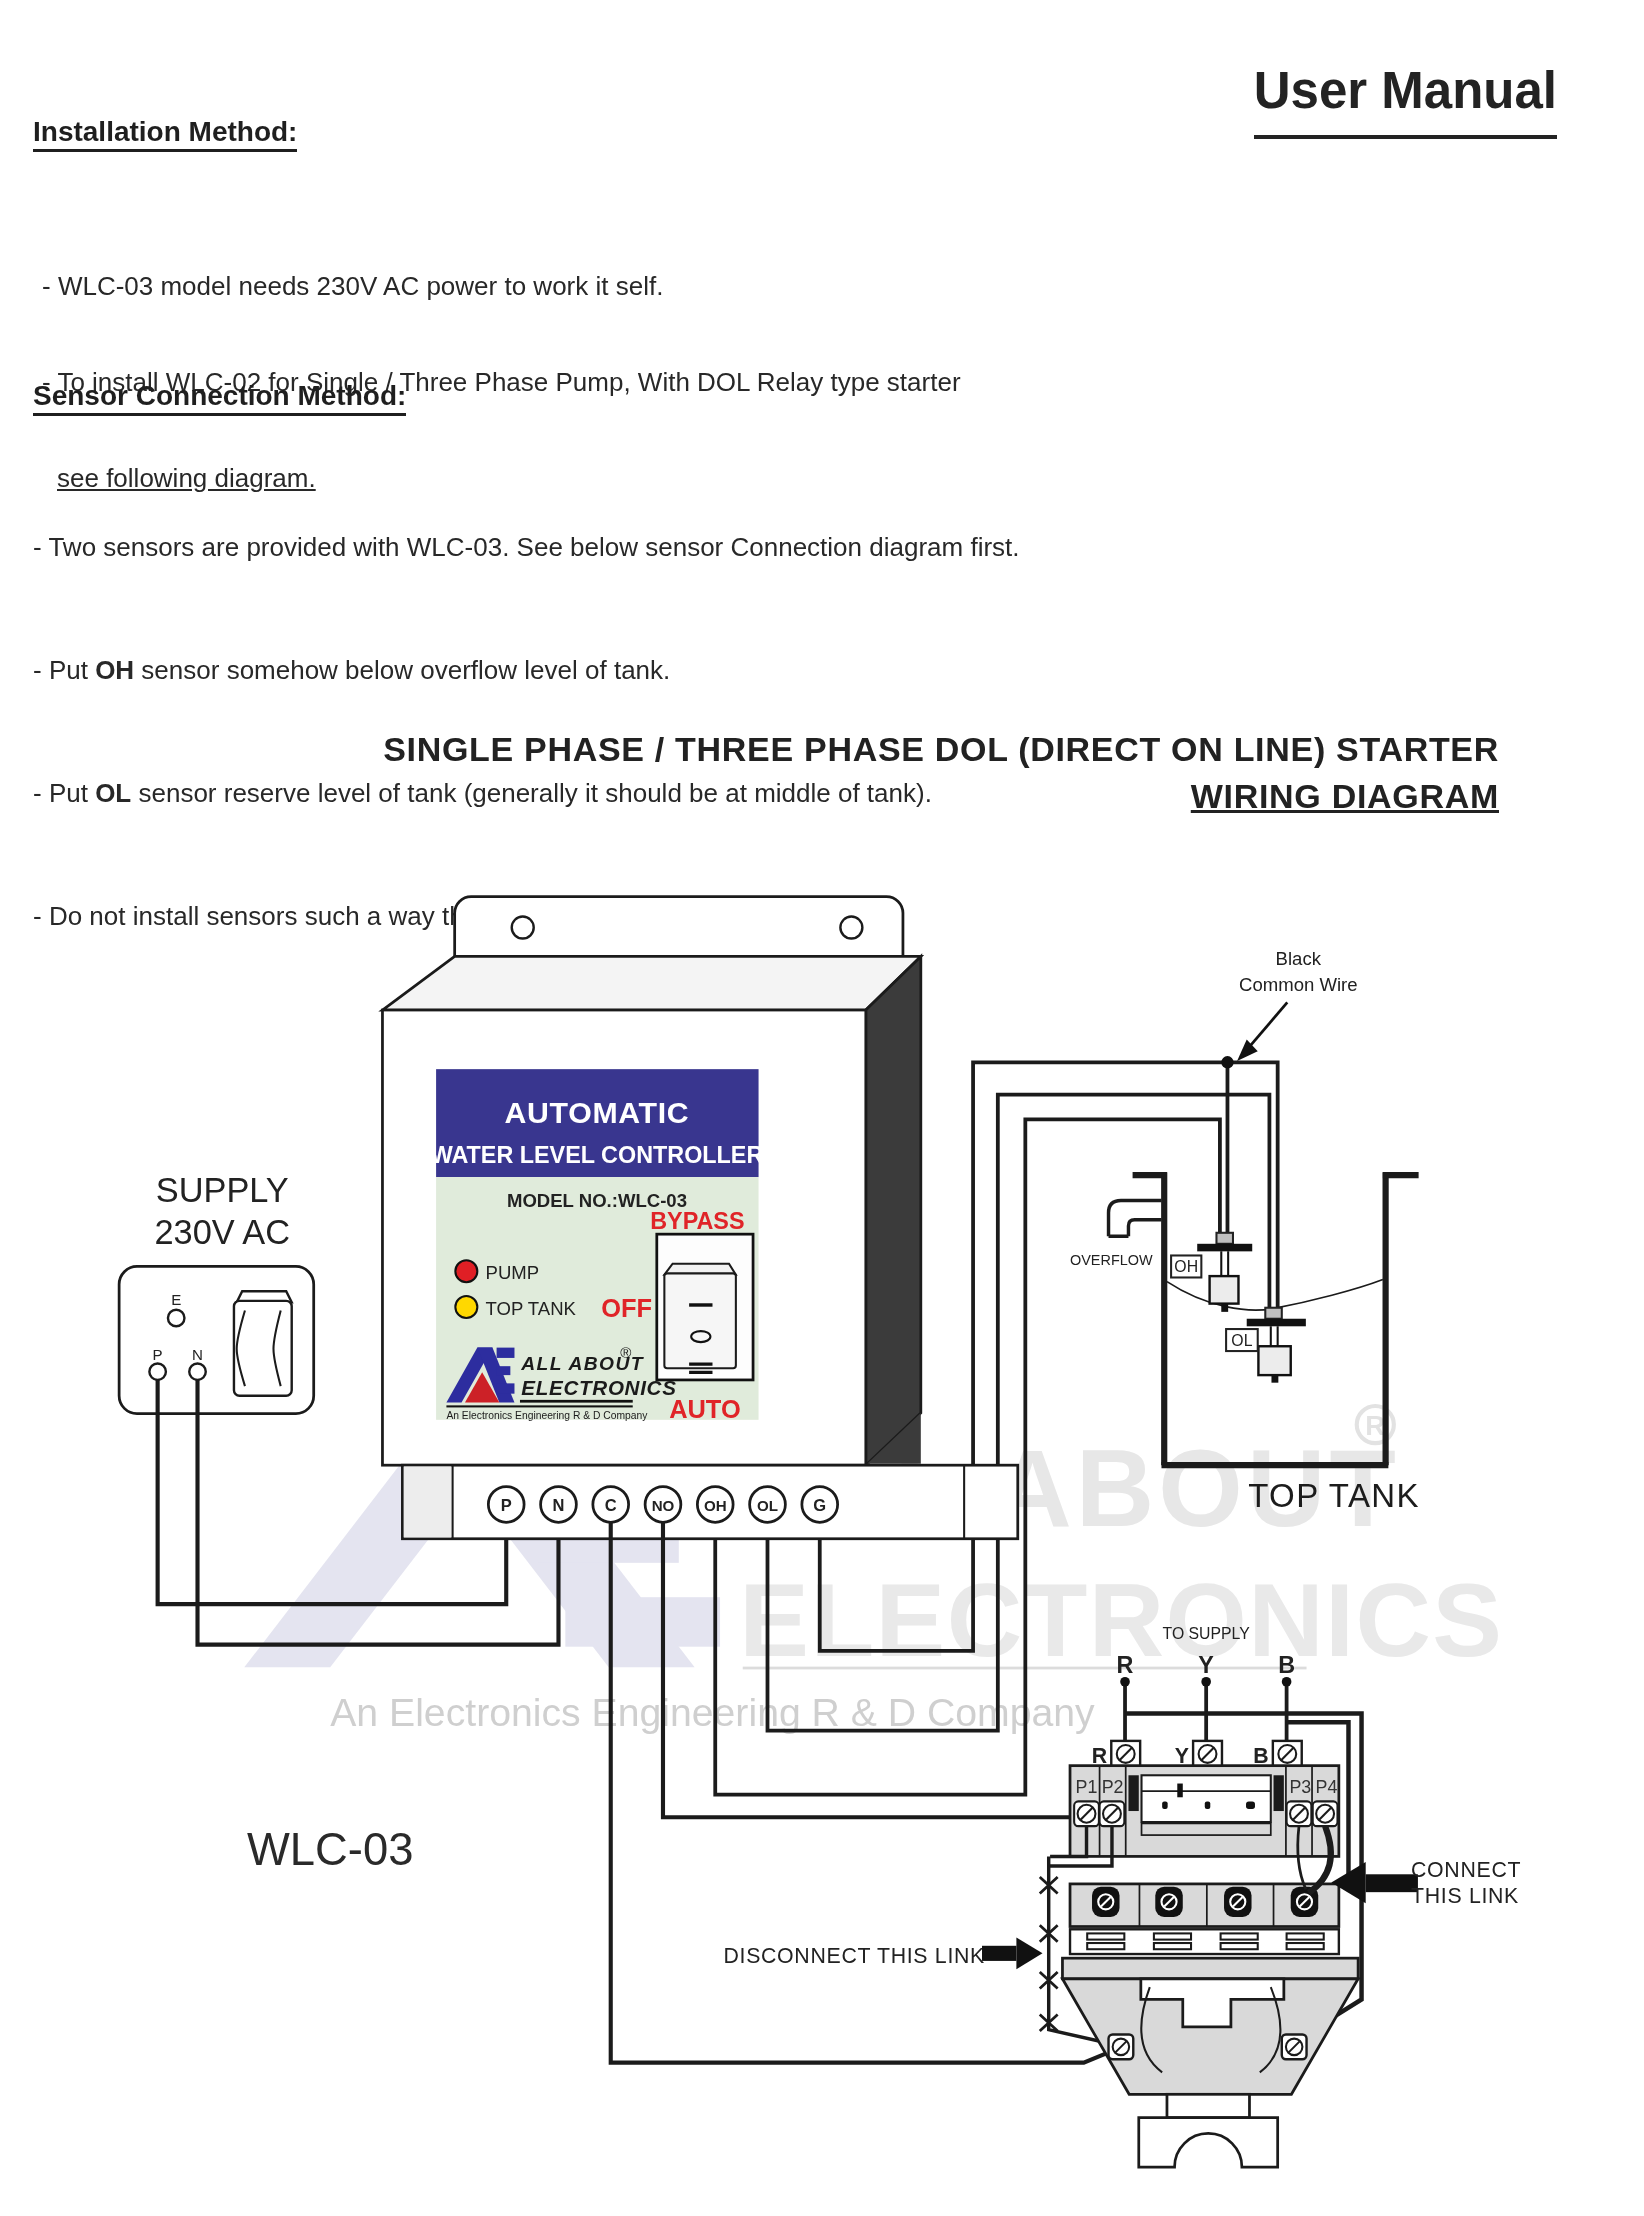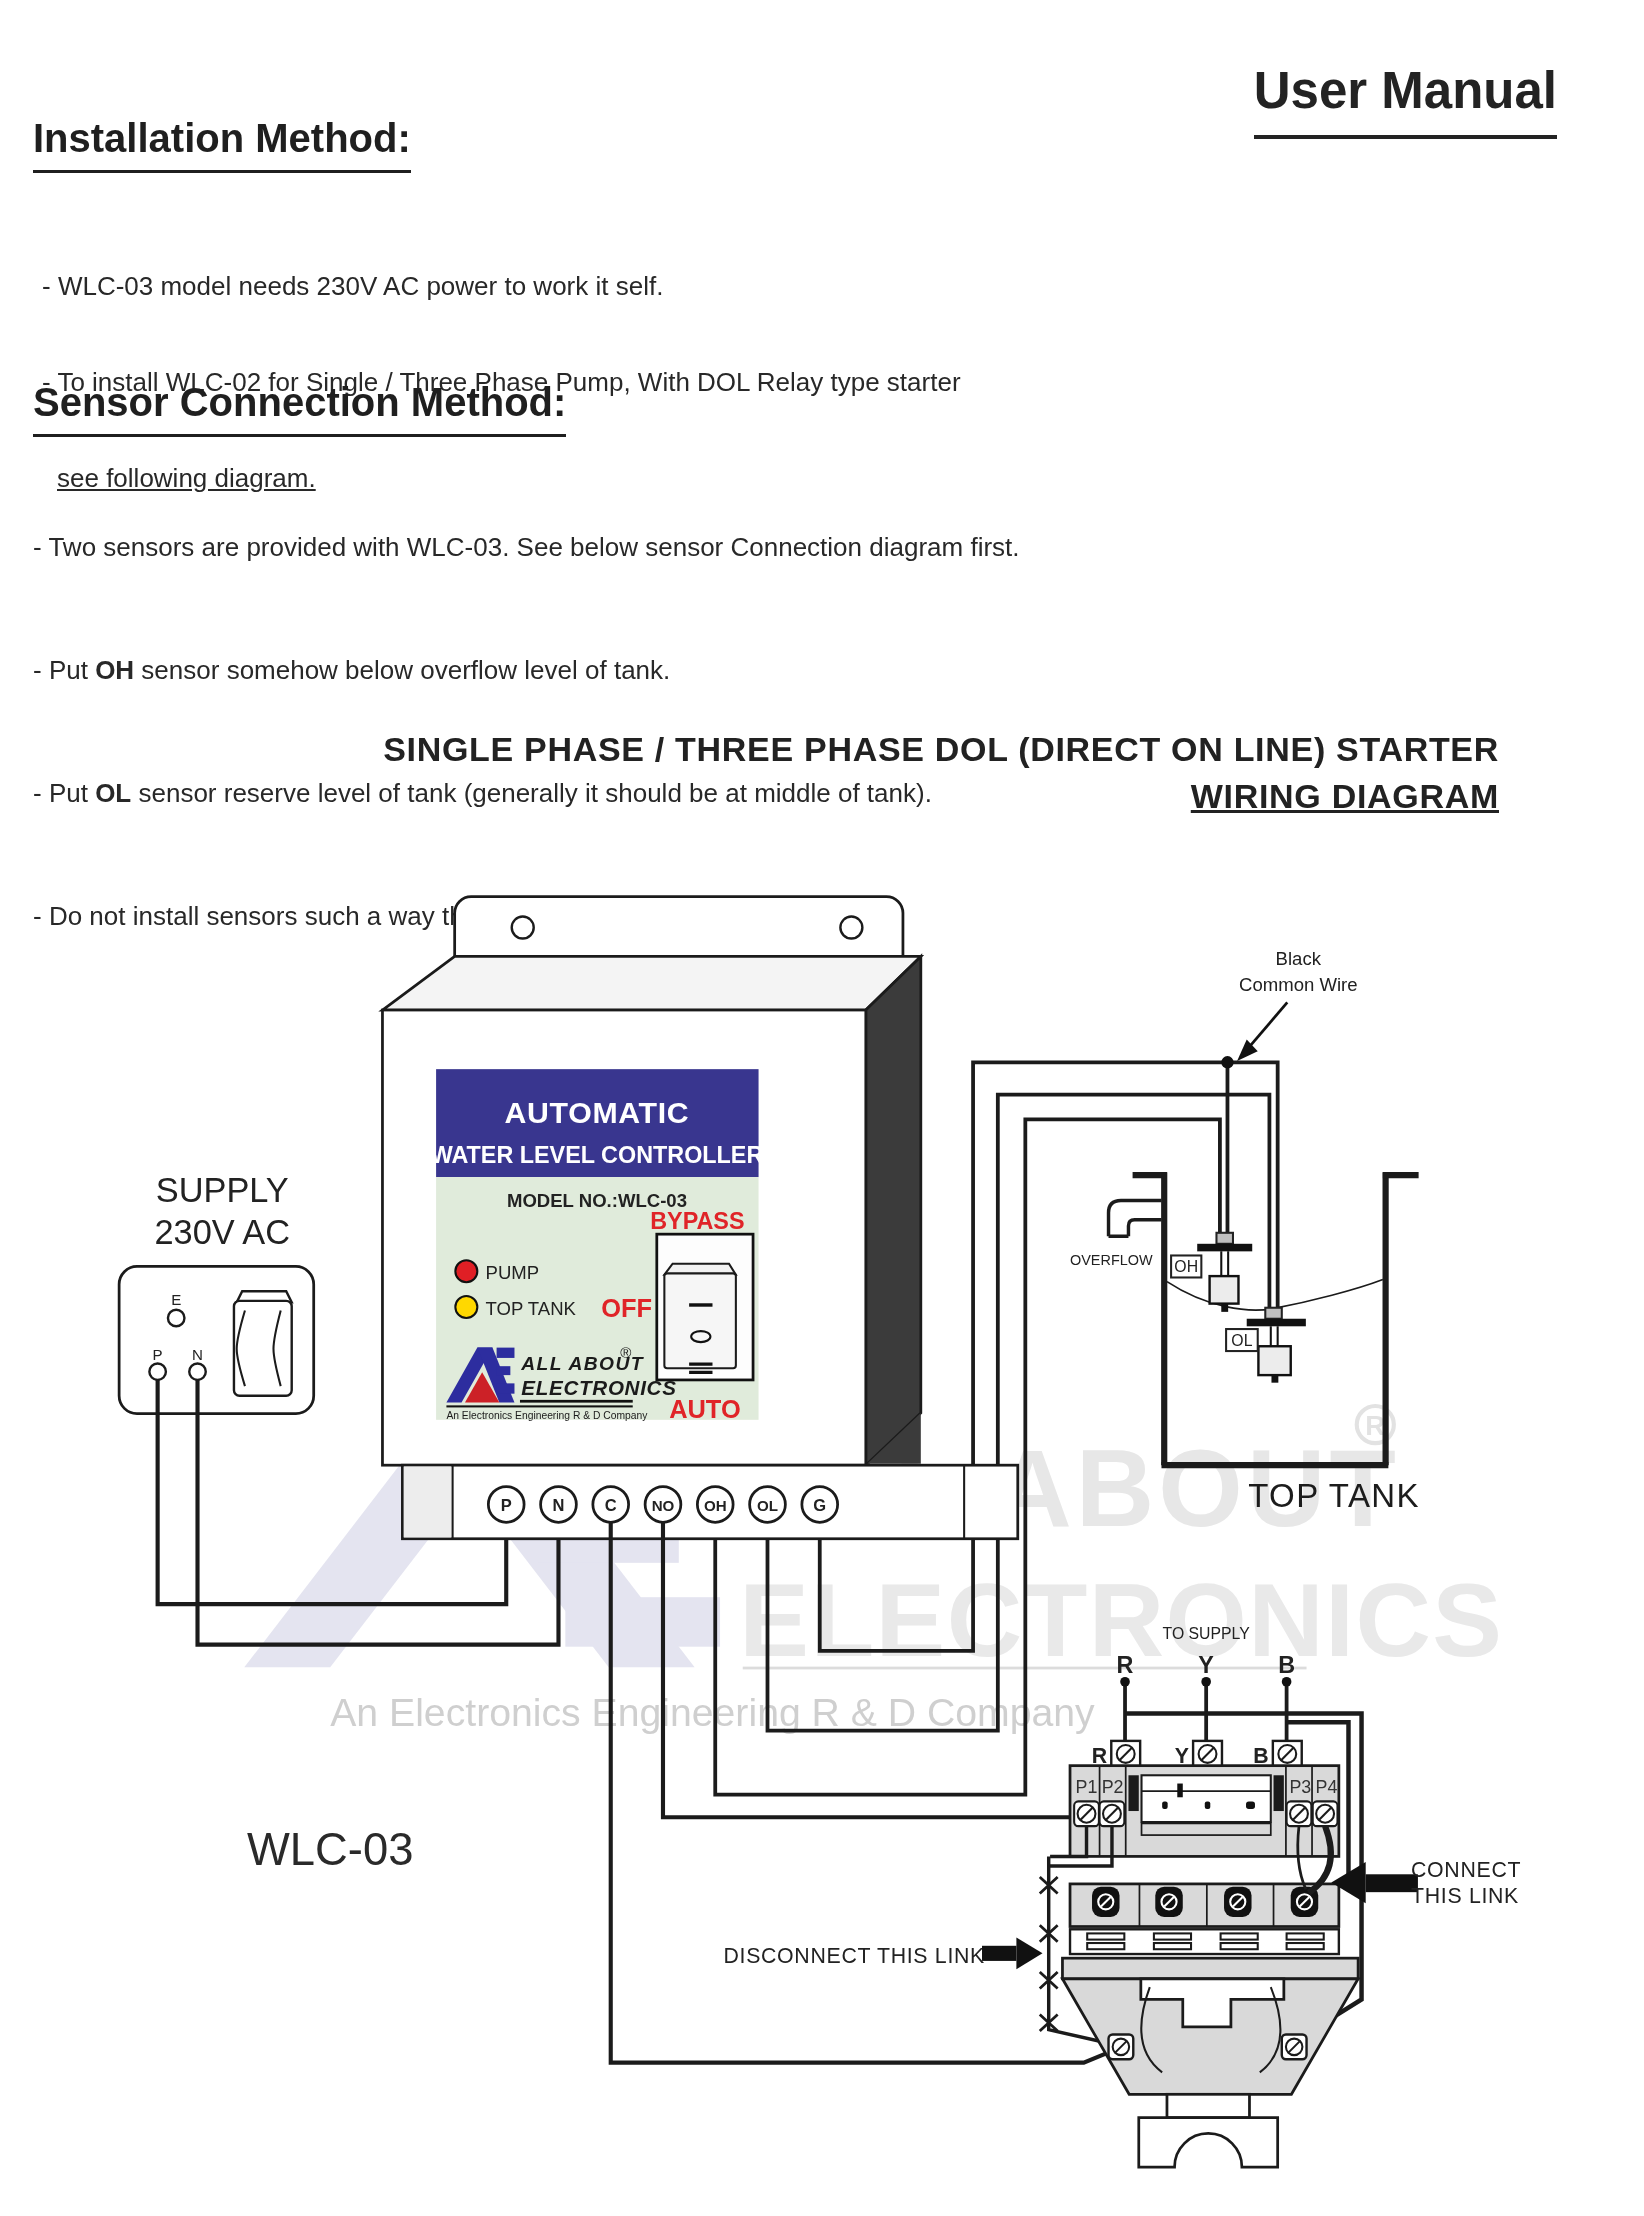--- a/index.html
+++ b/index.html
@@ -1,19 +1,19 @@
 <!DOCTYPE html>
 <html style="font-size:11px"><head>
 <meta charset="utf-8">
 <style>
   html,body{margin:0;padding:0;background:#ffffff;}
   body{width:1645px;height:2216px;position:relative;font-family:"Liberation Sans","DejaVu Sans",sans-serif;color:#262626;}
   .abs{position:absolute;}
   .h-title{font-size:51px;font-weight:bold;color:#232323;border-bottom:4.8px solid #232323;padding-bottom:15px;}
-  .h-section{font-size:40px;font-weight:bold;color:#1f1f1f;border-bottom:3.4px solid #1f1f1f;padding-bottom:9px;display:inline-block;}
+  .h-section{font-size:28px;font-weight:bold;color:#1f1f1f;border-bottom:3.4px solid #1f1f1f;padding-bottom:1px;display:inline-block;}
   .bullets{font-size:26px;line-height:32px;color:#282828;white-space:pre;}
   .bullets2{font-size:26px;line-height:41px;color:#282828;white-space:pre;}
   .indent{padding-left:15px;text-decoration:underline;}
   .diag-title{width:1444px;left:55px;text-align:right;font-size:34px;font-weight:bold;color:#222;letter-spacing:0.7px;}
   svg text{font-family:"Liberation Sans","DejaVu Sans",sans-serif;}
 </style>
 </head>
 <body>
 
 <div class="abs h-title" style="top:61px;right:88px;">User Manual</div>

